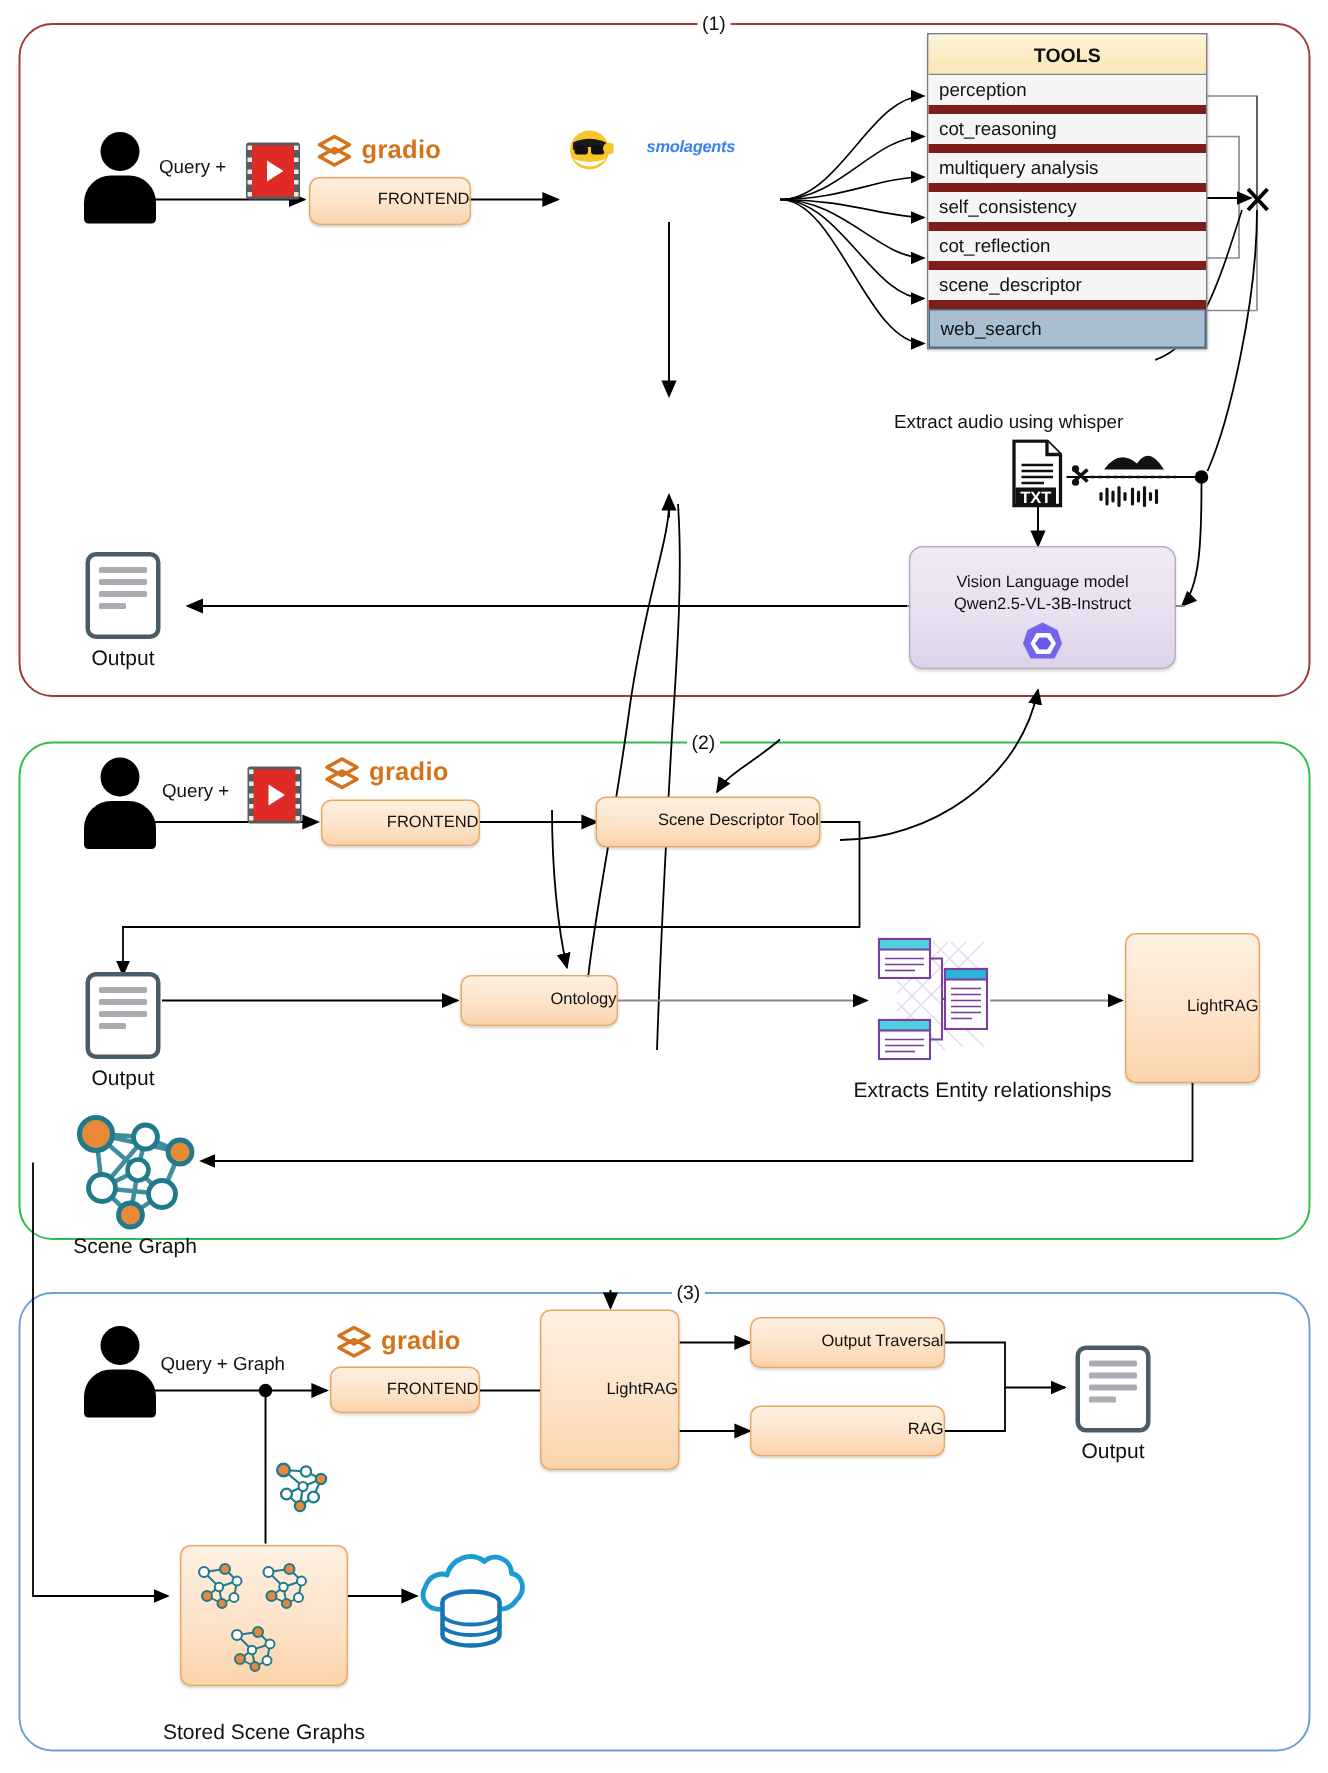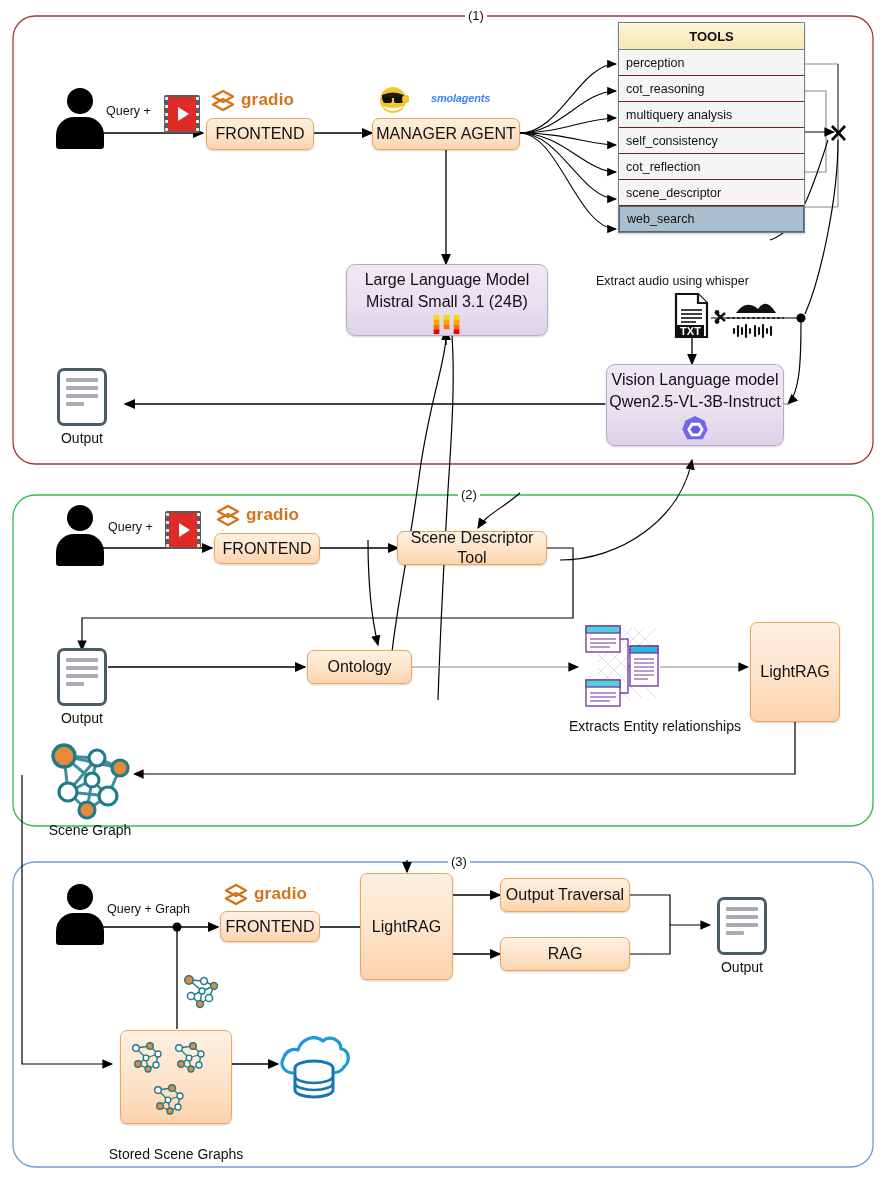--- a/index.html
+++ b/index.html
@@ -1,37 +1,37 @@
 <!DOCTYPE html>
 <html><head>
 <meta charset="utf-8">
 <style>
   html,body{margin:0;padding:0;background:#ffffff;}
   body{font-family:"Liberation Sans", sans-serif;}
   #stage{position:relative;width:885px;height:1182px;overflow:hidden;background:#fff;}
   #wires{position:absolute;left:0;top:0;width:885px;height:1182px;pointer-events:none;}
   .panel-label{position:absolute;font-size:13px;color:#111;background:#fff;padding:0 3px;line-height:13px;}
 
-  .node{position:absolute;box-sizing:border-box;display:flex;align-items:center;justify-content:center;
-        text-align:center;border-radius:7px;font-size:16px;color:#111;line-height:1.25;}
+  .node{position:absolute;box-sizing:border-box;display:flex;align-items:center;justify-content:flex-end;
+        text-align:center;border-radius:7px;font-size:11px;color:#111;line-height:1.25;}
   .orange{background:linear-gradient(180deg,#fdf0e1 0%,#fde3c9 55%,#fbd3ab 100%);
           border:1px solid #e8a861;box-shadow:0 1px 2px rgba(0,0,0,.18);}
   .purple{background:linear-gradient(180deg,#f0e9f4 0%,#e9e0f0 55%,#ddd2e8 100%);
           border:1px solid #b9a9c9;border-radius:9px;box-shadow:0 1px 2px rgba(0,0,0,.18);
           flex-direction:column;gap:2px;padding-top:5px;}
   .node .lbl{display:block;}
 
   
   .tools{position:absolute;border:1px solid #7e7e7e;box-sizing:border-box;
          box-shadow:0 1px 2px rgba(0,0,0,.2);}
   .tools-head{box-sizing:border-box;height:27px;display:flex;align-items:center;justify-content:center;
     background:linear-gradient(180deg,#fdf3d8 0%,#f8e7b4 100%);font-size:13px;font-weight:bold;color:#111;
     border-bottom:1px solid #7e7e7e;border-radius:5px 5px 0 0;}
   .tools-row{box-sizing:border-box;height:26px;display:flex;align-items:center;padding-left:7px;
-    font-size:12.5px;color:#111;background:#f5f5f5;border-bottom:1px solid #7f1d1d;}
+    font-size:12.5px;color:#111;background:#f5f5f5;border-bottom:6px solid #7f1d1d;}
   .tools-row:last-child{border-bottom:none;}
   .tools-row.sel{background:#a9bfcf;border:1px solid #4b6a80;}
 
   
   .cap{position:absolute;font-size:14px;color:#111;text-align:center;}
   .freetext{position:absolute;font-size:12.5px;color:#111;white-space:nowrap;}
 
   
   .person{position:absolute;}
   .person .head{position:absolute;left:11px;top:0;width:26px;height:26px;border-radius:50%;background:#000;}
@@ -202,23 +202,20 @@
     <rect x="4" y="11" width="9" height="6" rx="2" fill="#111"></rect>
     <rect x="15" y="11" width="9" height="6" rx="2" fill="#111"></rect>
     <path d="M3 20 Q14 30 25 20 Q14 24 3 20 Z" fill="#fff"></path>
     <circle cx="27" cy="13" r="4" fill="#f6c52a"></circle>
   </svg>
   <div class="logo-text smol-text" style="left:410px;top:92px;">smolagents</div>
 
   <div class="node orange" style="left:206px;top:118px;width:108px;height:32px;">
     <span class="lbl">FRONTEND</span>
   </div>
-  <div class="node orange" style="left:372px;top:118px;width:148px;height:32px;">
-    <span class="lbl">MANAGER AGENT</span>
-  </div>
 
   <div class="tools" style="left:618px;top:22px;width:187px;">
     <div class="tools-head">TOOLS</div>
     <div class="tools-row">
         <span>perception</span>
       </div>
     <div class="tools-row">
         <span>cot_reasoning</span>
       </div>
     <div class="tools-row">
@@ -231,37 +228,20 @@
         <span>cot_reflection</span>
       </div>
     <div class="tools-row">
         <span>scene_descriptor</span>
       </div>
     <div class="tools-row sel">
         <span>web_search</span>
       </div>
   </div>
 
-  <div class="node purple" style="left:346px;top:264px;width:202px;height:72px;">
-    <span class="lbl">Large Language Model</span>
-    <span class="lbl">Mistral Small 3.1 (24B)</span>
-    <svg width="30" height="22" viewBox="0 0 30 22">
-      <rect x="1" y="1" width="6" height="5" fill="#ffd500"></rect>
-        <rect x="11.5" y="1" width="6" height="5" fill="#ffd500"></rect>
-      <rect x="1" y="6" width="6" height="5" fill="#ffa300"></rect>
-        <rect x="11.5" y="6" width="6" height="5" fill="#ffa300"></rect>
-        <rect x="22" y="1" width="6" height="5" fill="#ffd500"></rect>
-      <rect x="1" y="11" width="6" height="5" fill="#ff6f00"></rect>
-        <rect x="11.5" y="11" width="6" height="5" fill="#ff6f00"></rect>
-        <rect x="22" y="6" width="6" height="5" fill="#ffa300"></rect>
-      <rect x="1" y="16" width="6" height="5" fill="#e10600"></rect>
-        <rect x="22" y="11" width="6" height="5" fill="#ff6f00"></rect>
-      <rect x="22" y="16" width="6" height="5" fill="#e10600"></rect>
-    </svg>
-  </div>
 
   <div class="freetext" style="left:596px;top:274px;">Extract audio using whisper</div>
   <svg class="icon" style="left:672px;top:293px;" width="40" height="46" viewBox="0 0 40 46">
     <path d="M4 1 H26 L35 10 V44 H4 Z" fill="#fff" stroke="#111" stroke-width="2.2"></path>
     <path d="M26 1 L26 10 L35 10" fill="#fff" stroke="#111" stroke-width="2.2"></path>
     <g stroke="#111" stroke-width="1.6">
       <line x1="9" y1="17" x2="30" y2="17"></line>
         <line x1="9" y1="21" x2="30" y2="21"></line>
       <line x1="9" y1="25" x2="30" y2="25"></line>
         <line x1="9" y1="29" x2="24" y2="29"></line>

